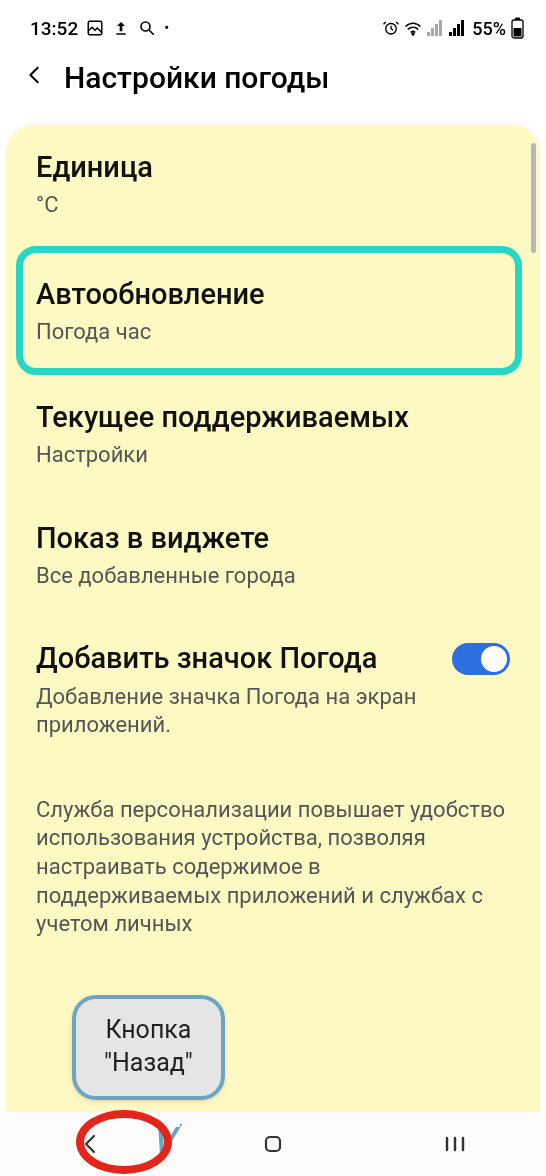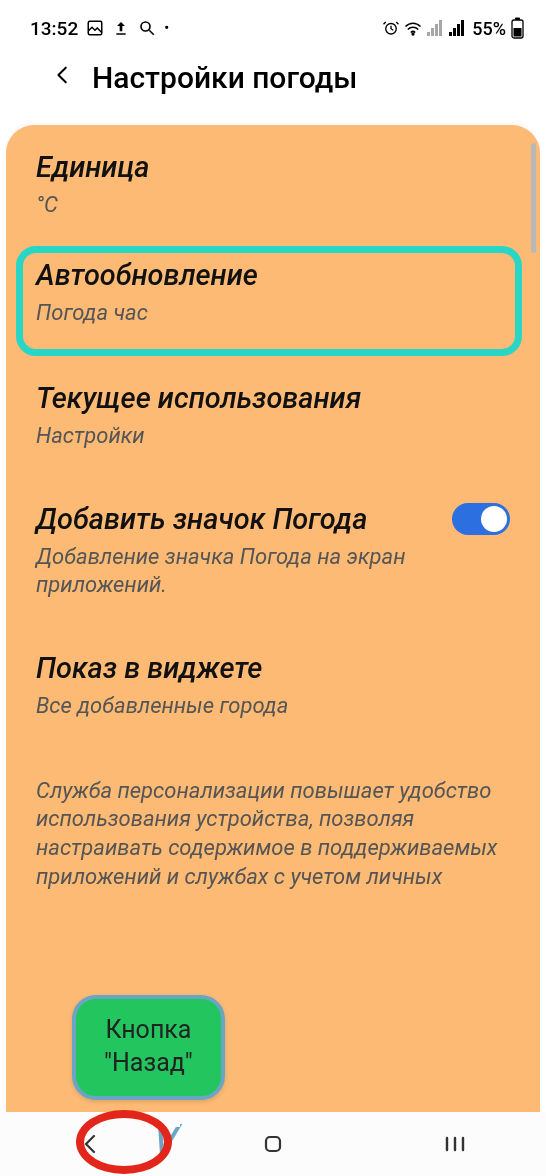--- a/index.html
+++ b/index.html
@@ -5,44 +5,44 @@
   * { margin: 0; padding: 0; box-sizing: border-box; }
   html, body { width: 546px; height: 1176px; background: #fff; font-family: -apple-system, "Segoe UI", Roboto, Arial, sans-serif; color: #000; overflow: hidden; position: relative; }
 
   
   .status-bar { height: 40px; display: flex; align-items: center; justify-content: space-between; padding: 16px 22px 0 30px; font-size: 19px; font-weight: 500; }
   .status-left { display: flex; align-items: center; gap: 8px; }
   .status-right { display: flex; align-items: center; gap: 4px; }
   .status-icon { width: 18px; height: 18px; display: inline-flex; align-items: center; justify-content: center; }
 
   
-  .header { display: flex; align-items: center; gap: 18px; padding: 20px 20px 20px 24px; margin-left: 28px; }
+  .header { display: flex; align-items: center; gap: 18px; padding: 20px 20px 20px 24px; }
   .back-chevron { font-size: 30px; font-weight: 300; line-height: 1; }
   .header-title { font-size: 30px; font-weight: 500; }
 
   
-  .panel { background: #fdba74; border-top-left-radius: 28px; border-top-right-radius: 28px; margin: 10px 6px 0 6px; box-shadow: 0 -2px 4px rgba(0,0,0,0.04); height: 1000px; position: relative; overflow: hidden; font-style: italic; }
+  .panel { background: #fef9c3; border-top-left-radius: 28px; border-top-right-radius: 28px; margin: 10px 6px 0 6px; box-shadow: 0 -2px 4px rgba(0,0,0,0.04); height: 1000px; position: relative; overflow: hidden; }
   .scrollbar { position: absolute; right: 4px; top: 18px; width: 5px; height: 110px; background: #b8b8b8; border-radius: 3px; }
 
   .setting-item { padding: 24px 30px 26px 30px; }
   .setting-title { font-size: 29px; font-weight: 500; color: #111; line-height: 1.25; }
   .setting-sub { font-size: 22px; color: #555; margin-top: 6px; line-height: 1.3; }
 
   .item-highlight { position: absolute; left: 10px; right: 18px; border: 7px solid #28d6c6; border-radius: 20px; pointer-events: none; }
 
   .toggle-row { display: flex; align-items: center; justify-content: space-between; gap: 16px; }
   .toggle { width: 58px; height: 32px; background: #2b6fe0; border-radius: 16px; position: relative; flex-shrink: 0; }
   .toggle-knob { position: absolute; right: 3px; top: 3px; width: 26px; height: 26px; background: #fff; border-radius: 50%; }
 
   
   .nav-bar { position: absolute; bottom: 0; left: 0; right: 0; height: 64px; background: #fcfcfc; display: flex; align-items: center; justify-content: space-around; }
   .nav-item { width: 120px; display: flex; align-items: center; justify-content: center; }
 
   
-  .callout { position: absolute; bottom: 76px; left: 72px; background: #22c55e; border: 4px solid #6aa6c4; border-radius: 24px; padding: 14px 28px 16px 28px; text-align: center; box-shadow: 0 2px 4px rgba(0,0,0,0.12); }
+  .callout { position: absolute; bottom: 76px; left: 72px; background: #e5e5e5; border: 4px solid #6aa6c4; border-radius: 24px; padding: 14px 28px 16px 28px; text-align: center; box-shadow: 0 2px 4px rgba(0,0,0,0.12); }
   .callout-text { font-size: 25px; color: #222; line-height: 1.35; }
   .callout-tail { position: absolute; bottom: 52px; left: 150px; width: 0; height: 0; }
   .callout-tail svg { display: block; }
 
   
   .red-oval { position: absolute; bottom: 2px; left: 76px; width: 96px; height: 64px; border: 8px solid #e2261b; border-radius: 50%; pointer-events: none; }
 </style>
 </head>
 <body>
 
@@ -114,48 +114,48 @@
 
 <div class="panel">
   <div class="scrollbar"></div>
 
   <div class="setting-item">
     <div class="setting-title">Единица</div>
     <div class="setting-sub">°C</div>
   </div>
 
   <div style="position:relative;">
-    <div class="setting-item" style="padding-top:11px;padding-bottom:28px;">
+    <div class="setting-item" style="padding-top:30px;padding-bottom:28px;">
       <div class="setting-title">Автообновление</div>
       <div class="setting-sub">Погода час</div>
     </div>
     <div class="item-highlight" style="top:0;bottom:0;"></div>
   </div>
 
   <div class="setting-item">
-    <div class="setting-title">Текущее использования</div>
+    <div class="setting-title">Текущее поддерживаемых</div>
     <div class="setting-sub">Настройки</div>
   </div>
 
+
+  <div class="setting-item">
+    <div class="setting-title">Показ в виджете</div>
+    <div class="setting-sub">Все добавленные города</div>
+  </div>
 
   <div class="setting-item">
     <div class="toggle-row">
       <div style="flex:1;">
         <div class="setting-title">Добавить значок Погода</div>
       </div>
       <div class="toggle">
         <div class="toggle-knob"></div>
       </div>
     </div>
     <div class="setting-sub">Добавление значка Погода на экран приложений.</div>
-  </div>
-
-  <div class="setting-item">
-    <div class="setting-title">Показ в виджете</div>
-    <div class="setting-sub">Все добавленные города</div>
   </div>
 
   <div class="setting-item" style="padding-bottom:0;">
     <div class="setting-sub">Служба персонализации повышает удобство использования устройства, позволяя настраивать содержимое в поддерживаемых приложений и службах с учетом личных</div>
   </div>
 </div>
 
 <div class="nav-bar">
   <div class="nav-item">
     <svg width="24" height="24" viewBox="0 0 24 24" fill="none" stroke="#333" stroke-width="2.2" stroke-linecap="round" stroke-linejoin="round">

